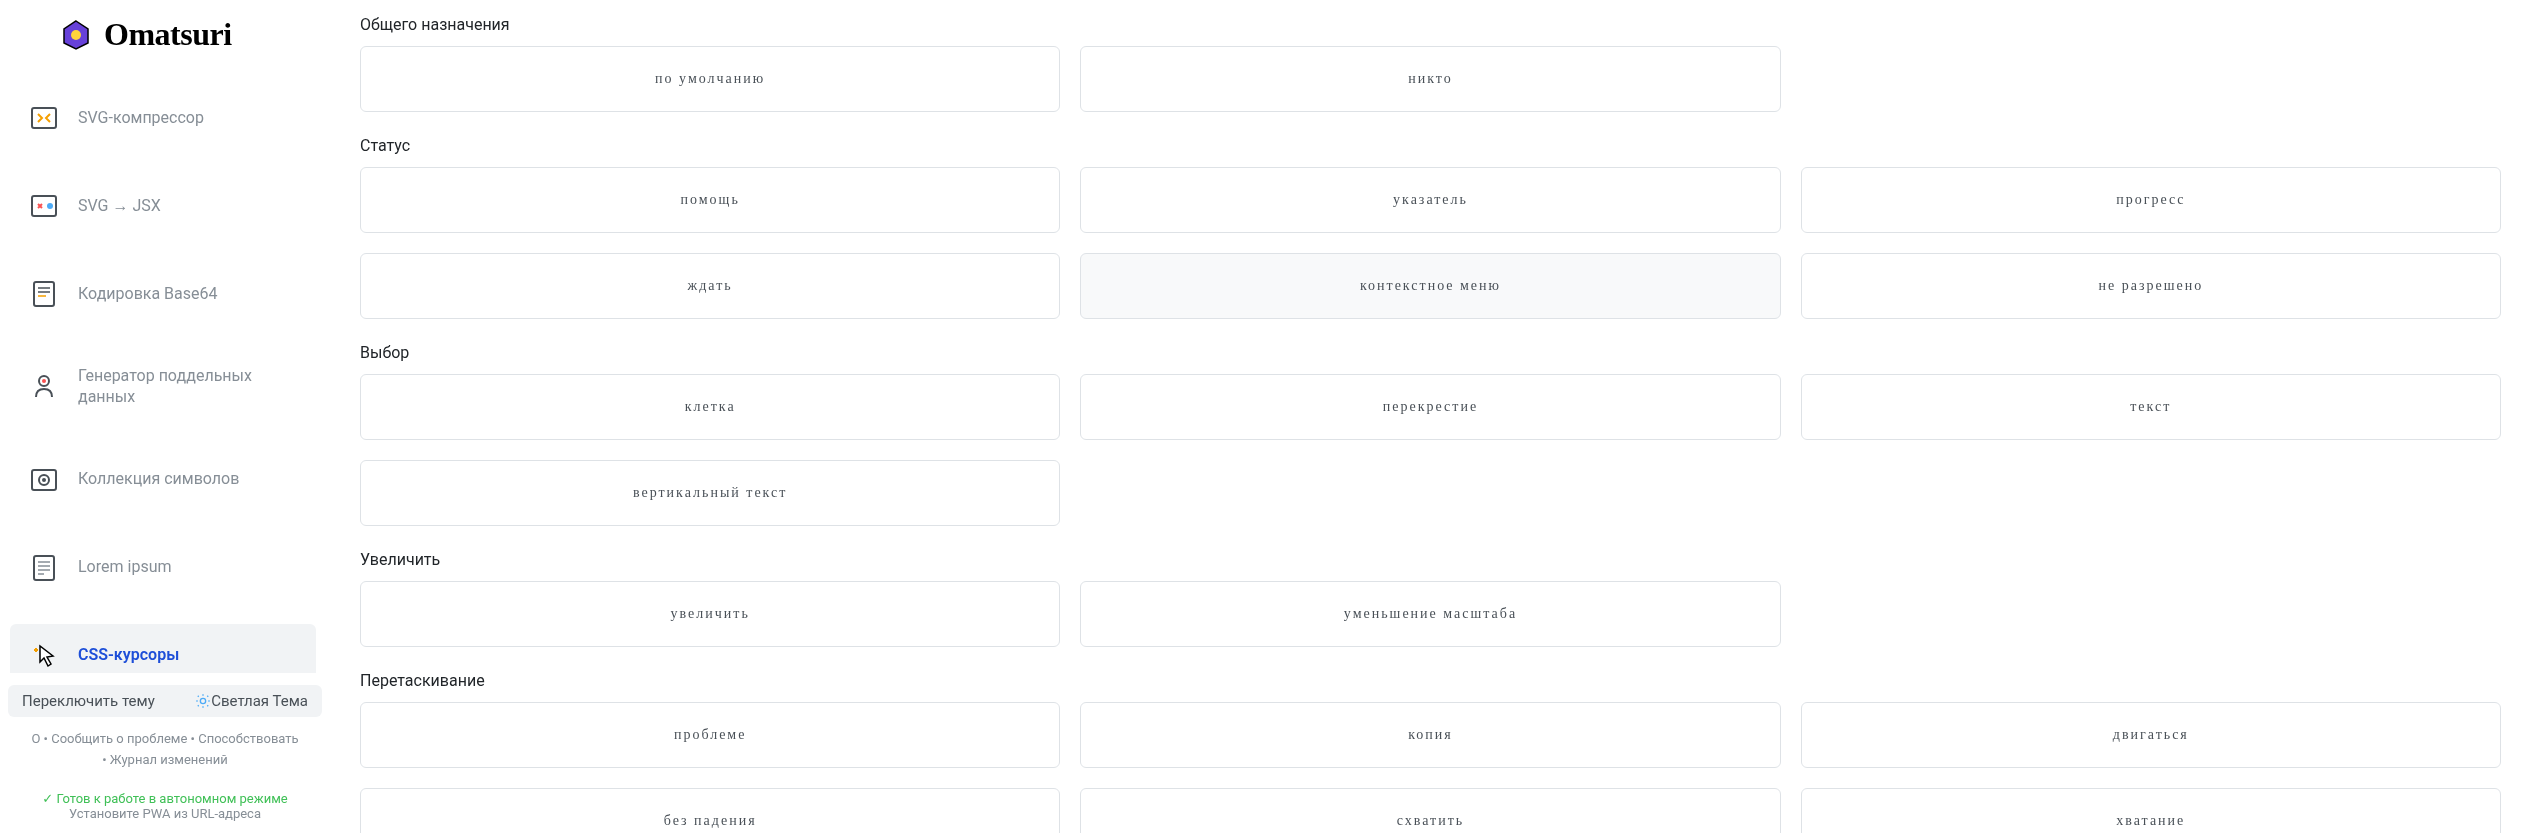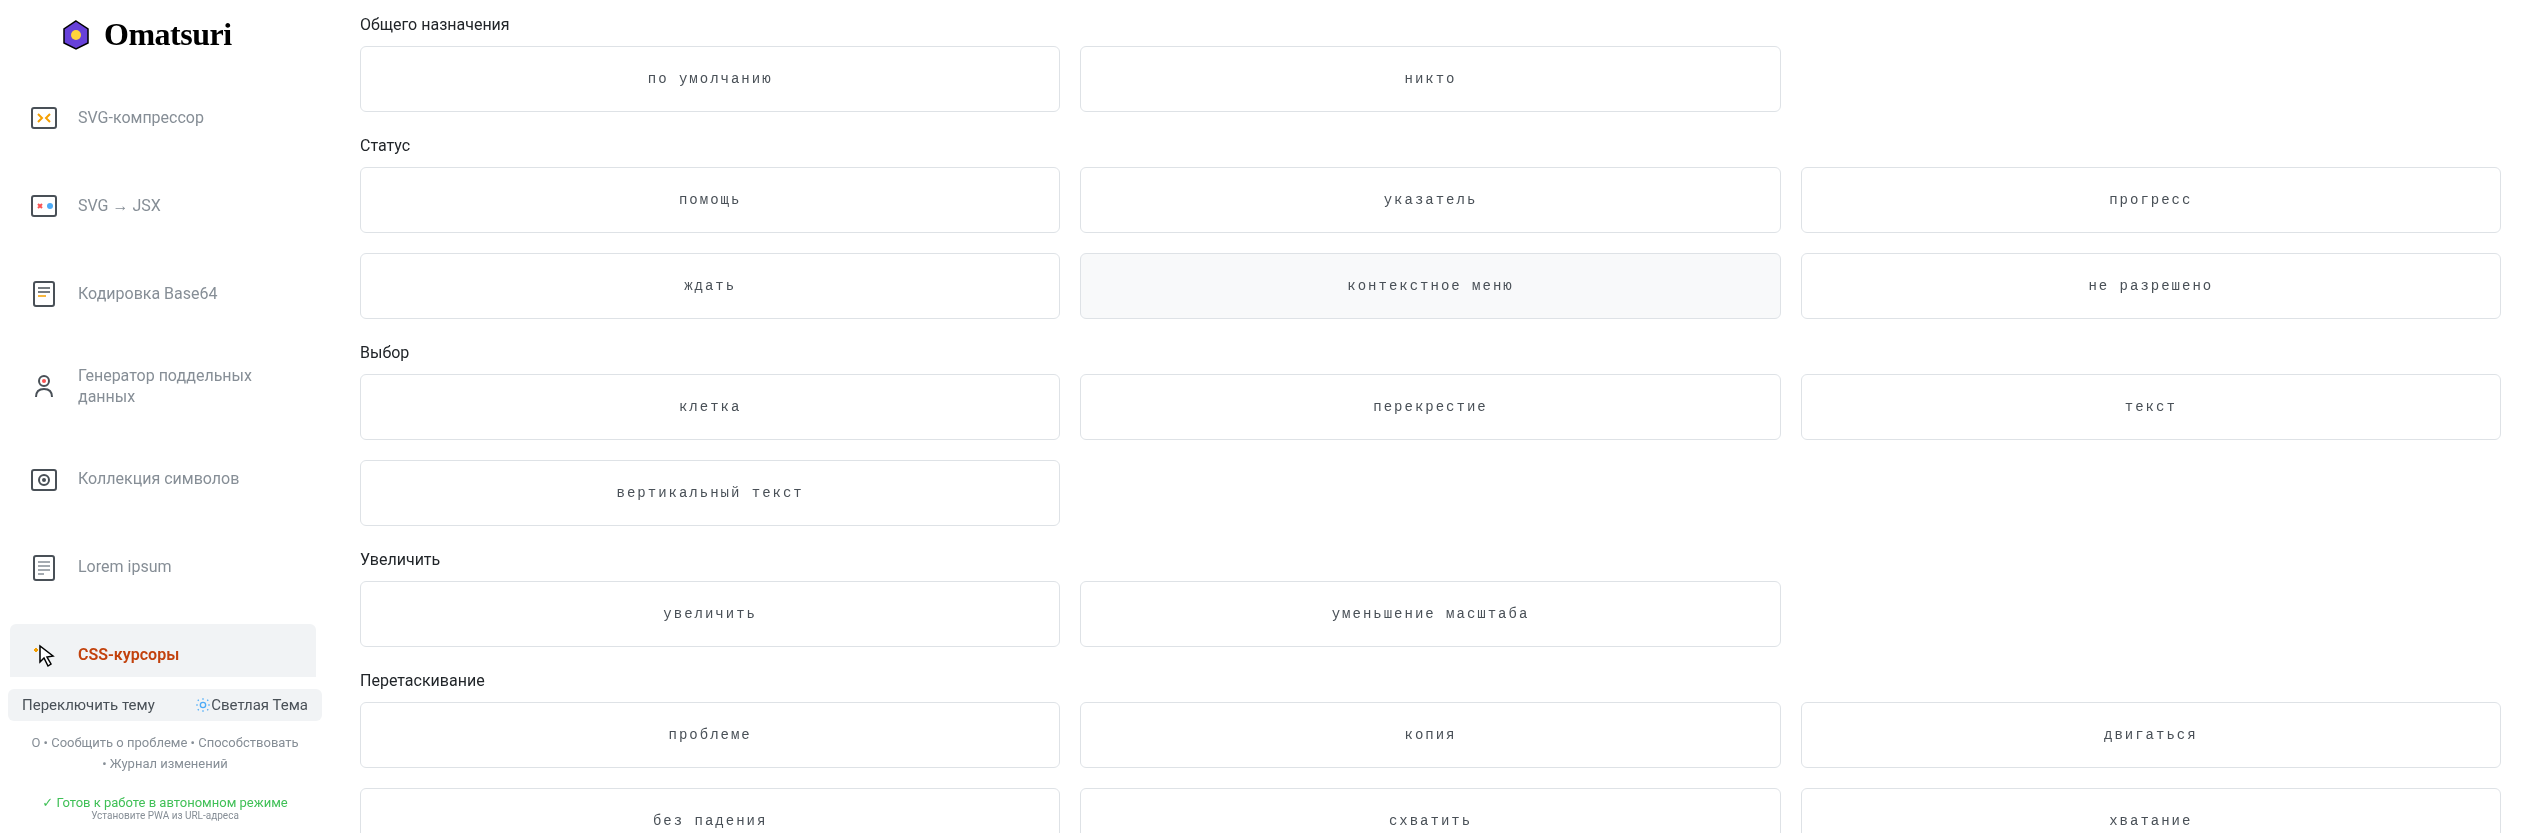--- a/index.html
+++ b/index.html
@@ -7,38 +7,38 @@
 .app{display:flex;height:833px;width:2531px}
 .sidebar{width:330px;display:flex;flex-direction:column;position:relative;padding-top:8px}
 .logo{display:flex;align-items:center;padding:8px 20px 8px 60px;gap:12px}
 .logo-text{font-family:"Brush Script MT",cursive;font-size:32px;font-weight:700;color:#000;letter-spacing:-0.5px}
 .nav{flex:1;overflow-y:auto;padding:25px 10px 10px 10px;margin-right:4px}
 .nav::-webkit-scrollbar{width:8px}
 .nav::-webkit-scrollbar-track{background:transparent}
 .nav::-webkit-scrollbar-thumb{background:#ced4da;border-radius:4px}
 .nav-item{display:flex;align-items:center;gap:18px;padding:16px 18px;border-radius:6px;cursor:pointer;margin-bottom:24px}
 .nav-item.active{background:#f1f3f5}
-.nav-item.active .nav-label{color:#c2410c;font-weight:600}
+.nav-item.active .nav-label{color:#1d4ed8;font-weight:600}
 .nav-icon{width:32px;height:32px;flex-shrink:0;display:flex;align-items:center;justify-content:center}
 .nav-icon svg{width:32px;height:32px}
 .nav-label{font-size:16px;color:#868e96;line-height:1.3}
 .footer{padding:12px 8px}
 .theme-toggle{display:flex;align-items:center;justify-content:space-between;background:#f1f3f5;border-radius:6px;padding:7px 14px;margin-bottom:12px}
 .theme-label{font-size:15px;color:#495057}
 .theme-btn{display:flex;align-items:center;gap:0;font-size:15px;color:#495057;cursor:pointer}
 .theme-btn svg{width:16px;height:16px}
 .footer-links{font-size:13px;color:#868e96;text-align:center;line-height:1.6}
 .footer-links a{color:#868e96;text-decoration:none}
 .offline{color:#40c057;font-size:13px;text-align:center;margin-top:20px}
-.pwa{color:#868e96;font-size:10px;text-align:center}
+.pwa{color:#868e96;font-size:13px;text-align:center}
 .main{flex:1;overflow-y:auto;padding:15px 30px 30px 30px}
 .section{margin-bottom:24px}
 .section-title{font-size:16px;font-weight:400;color:#212529;margin-bottom:12px}
 .grid{display:grid;grid-template-columns:repeat(3,1fr);gap:20px}
-.tile{border:1px solid #dee2e6;border-radius:6px;padding:24px 20px;text-align:center;cursor:pointer;font-family:Liberation Mono, monospace;font-size:14px;letter-spacing:2px;color:#495057;background:#fff}
+.tile{border:1px solid #dee2e6;border-radius:6px;padding:24px 20px;text-align:center;cursor:pointer;font-family:Liberation Serif, serif;font-size:14px;letter-spacing:2px;color:#495057;background:#fff}
 .tile.hovered{background:#f8f9fa}
 </style>
 </head>
 <body>
 
 <div class="app">
   <aside class="sidebar">
     <div class="logo">
       <svg width="32" height="32" viewBox="0 0 32 32">
         <path d="M16 2 L28 10 L28 24 L16 30 L4 24 L4 10 Z" fill="#6741d9" stroke="#000" stroke-width="1.5"></path>

